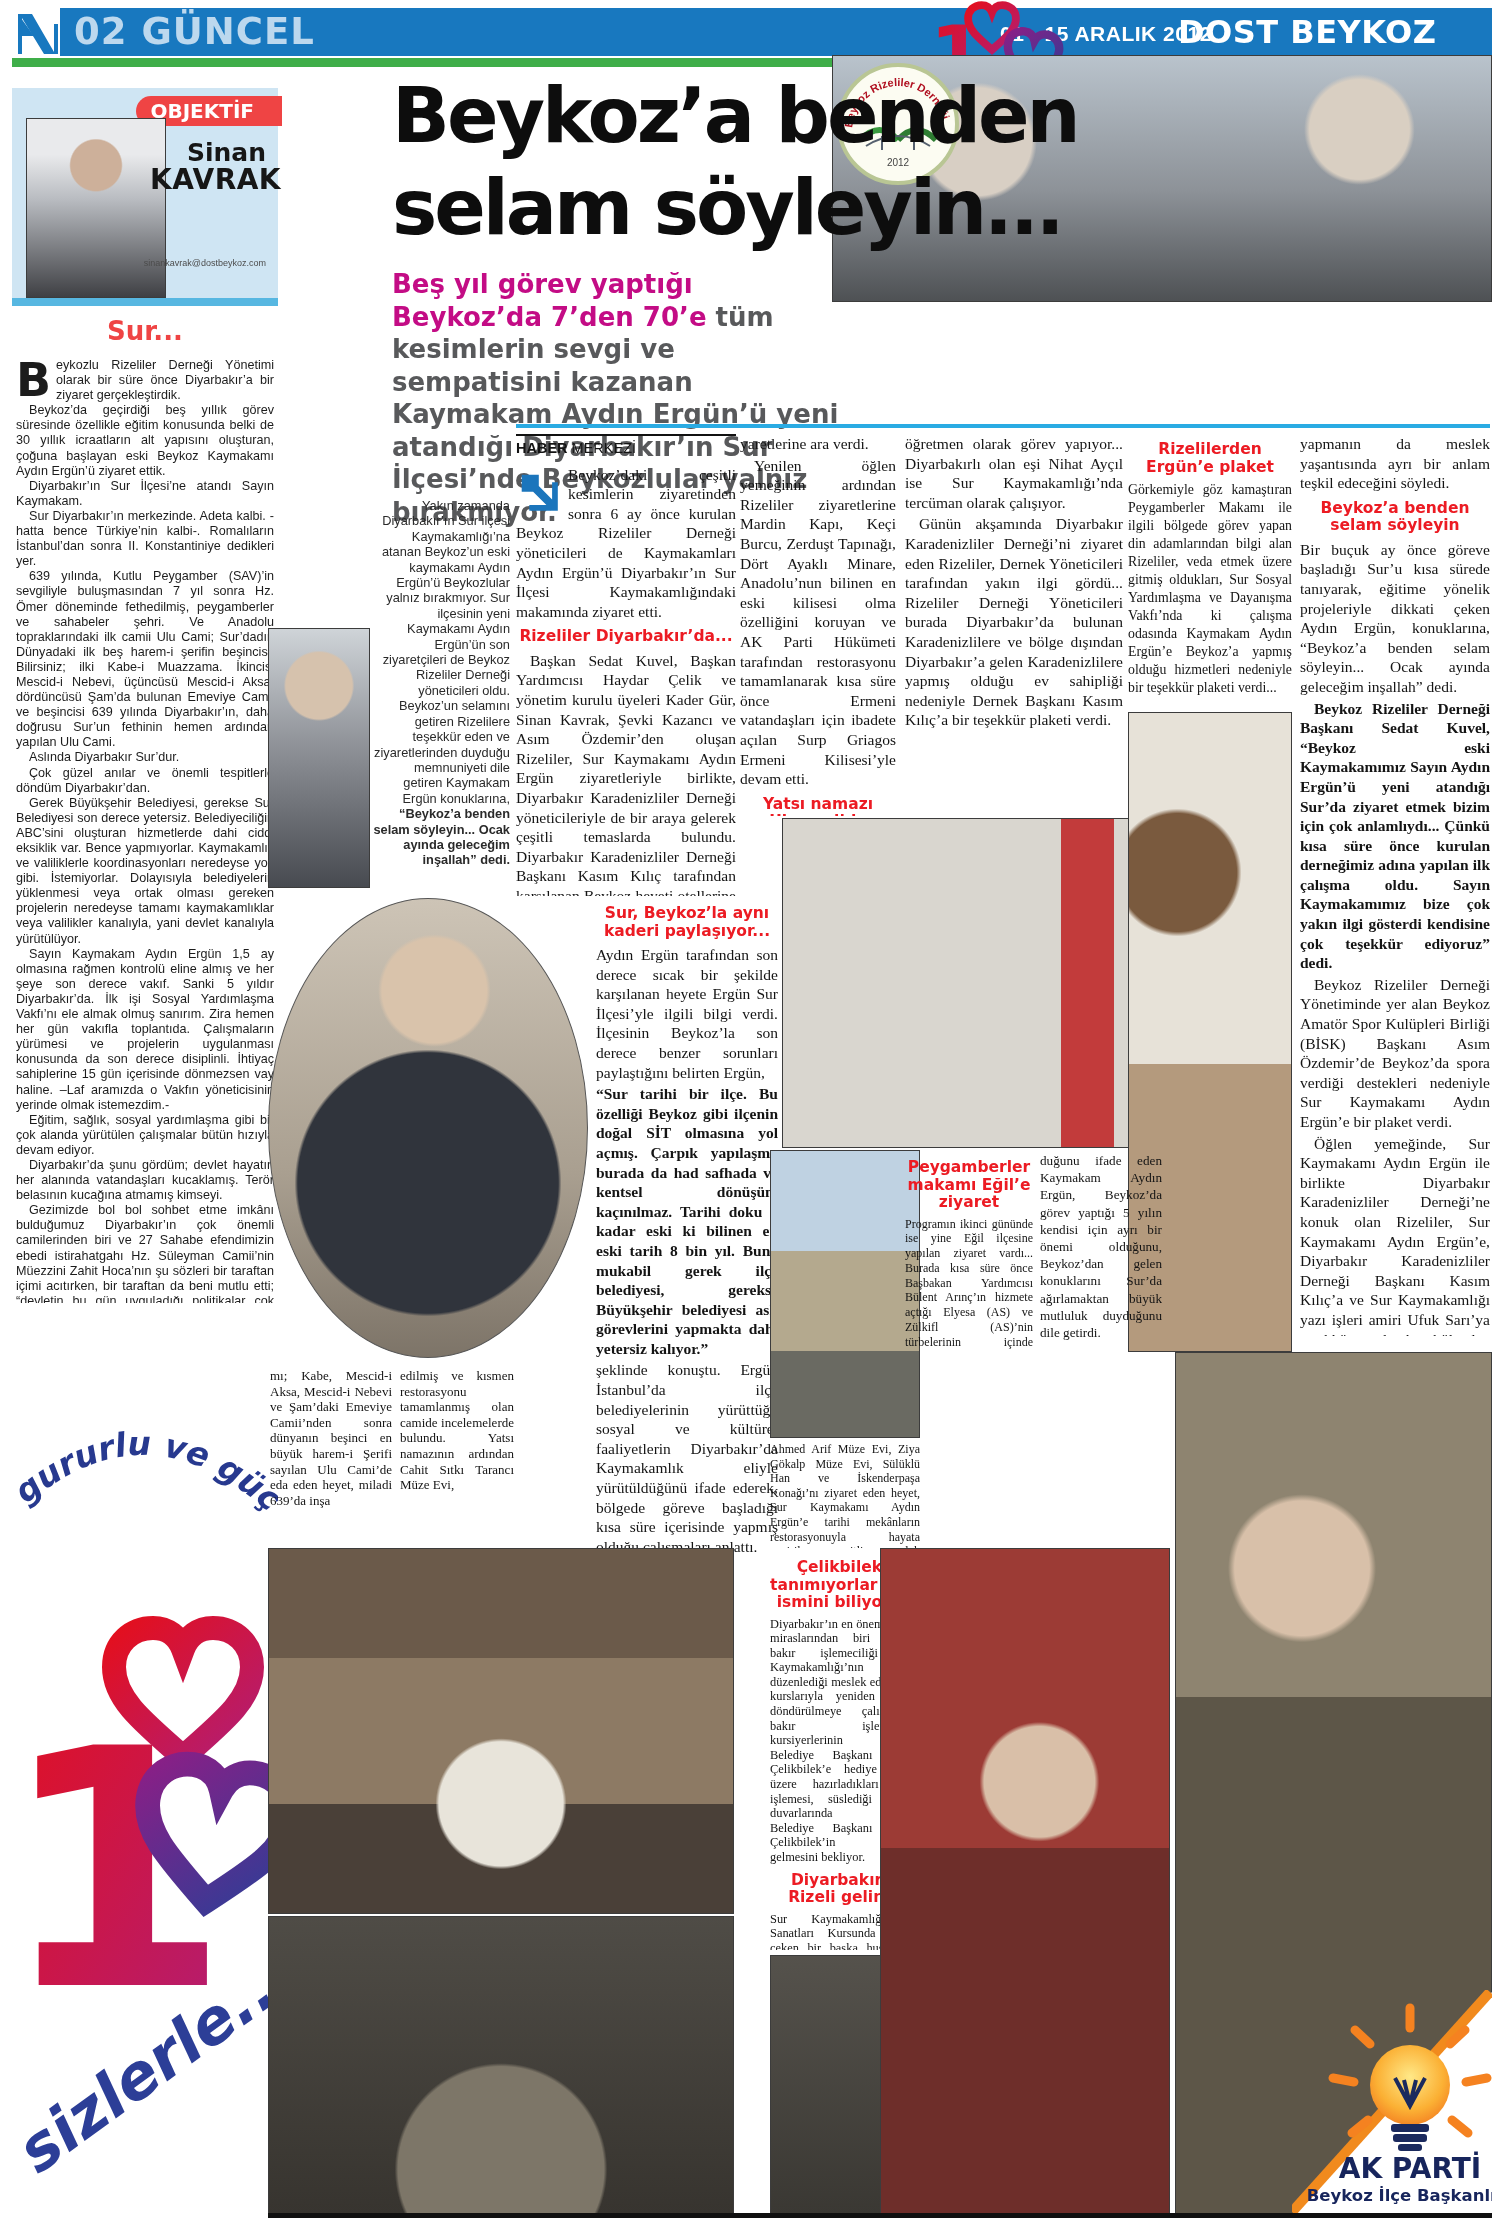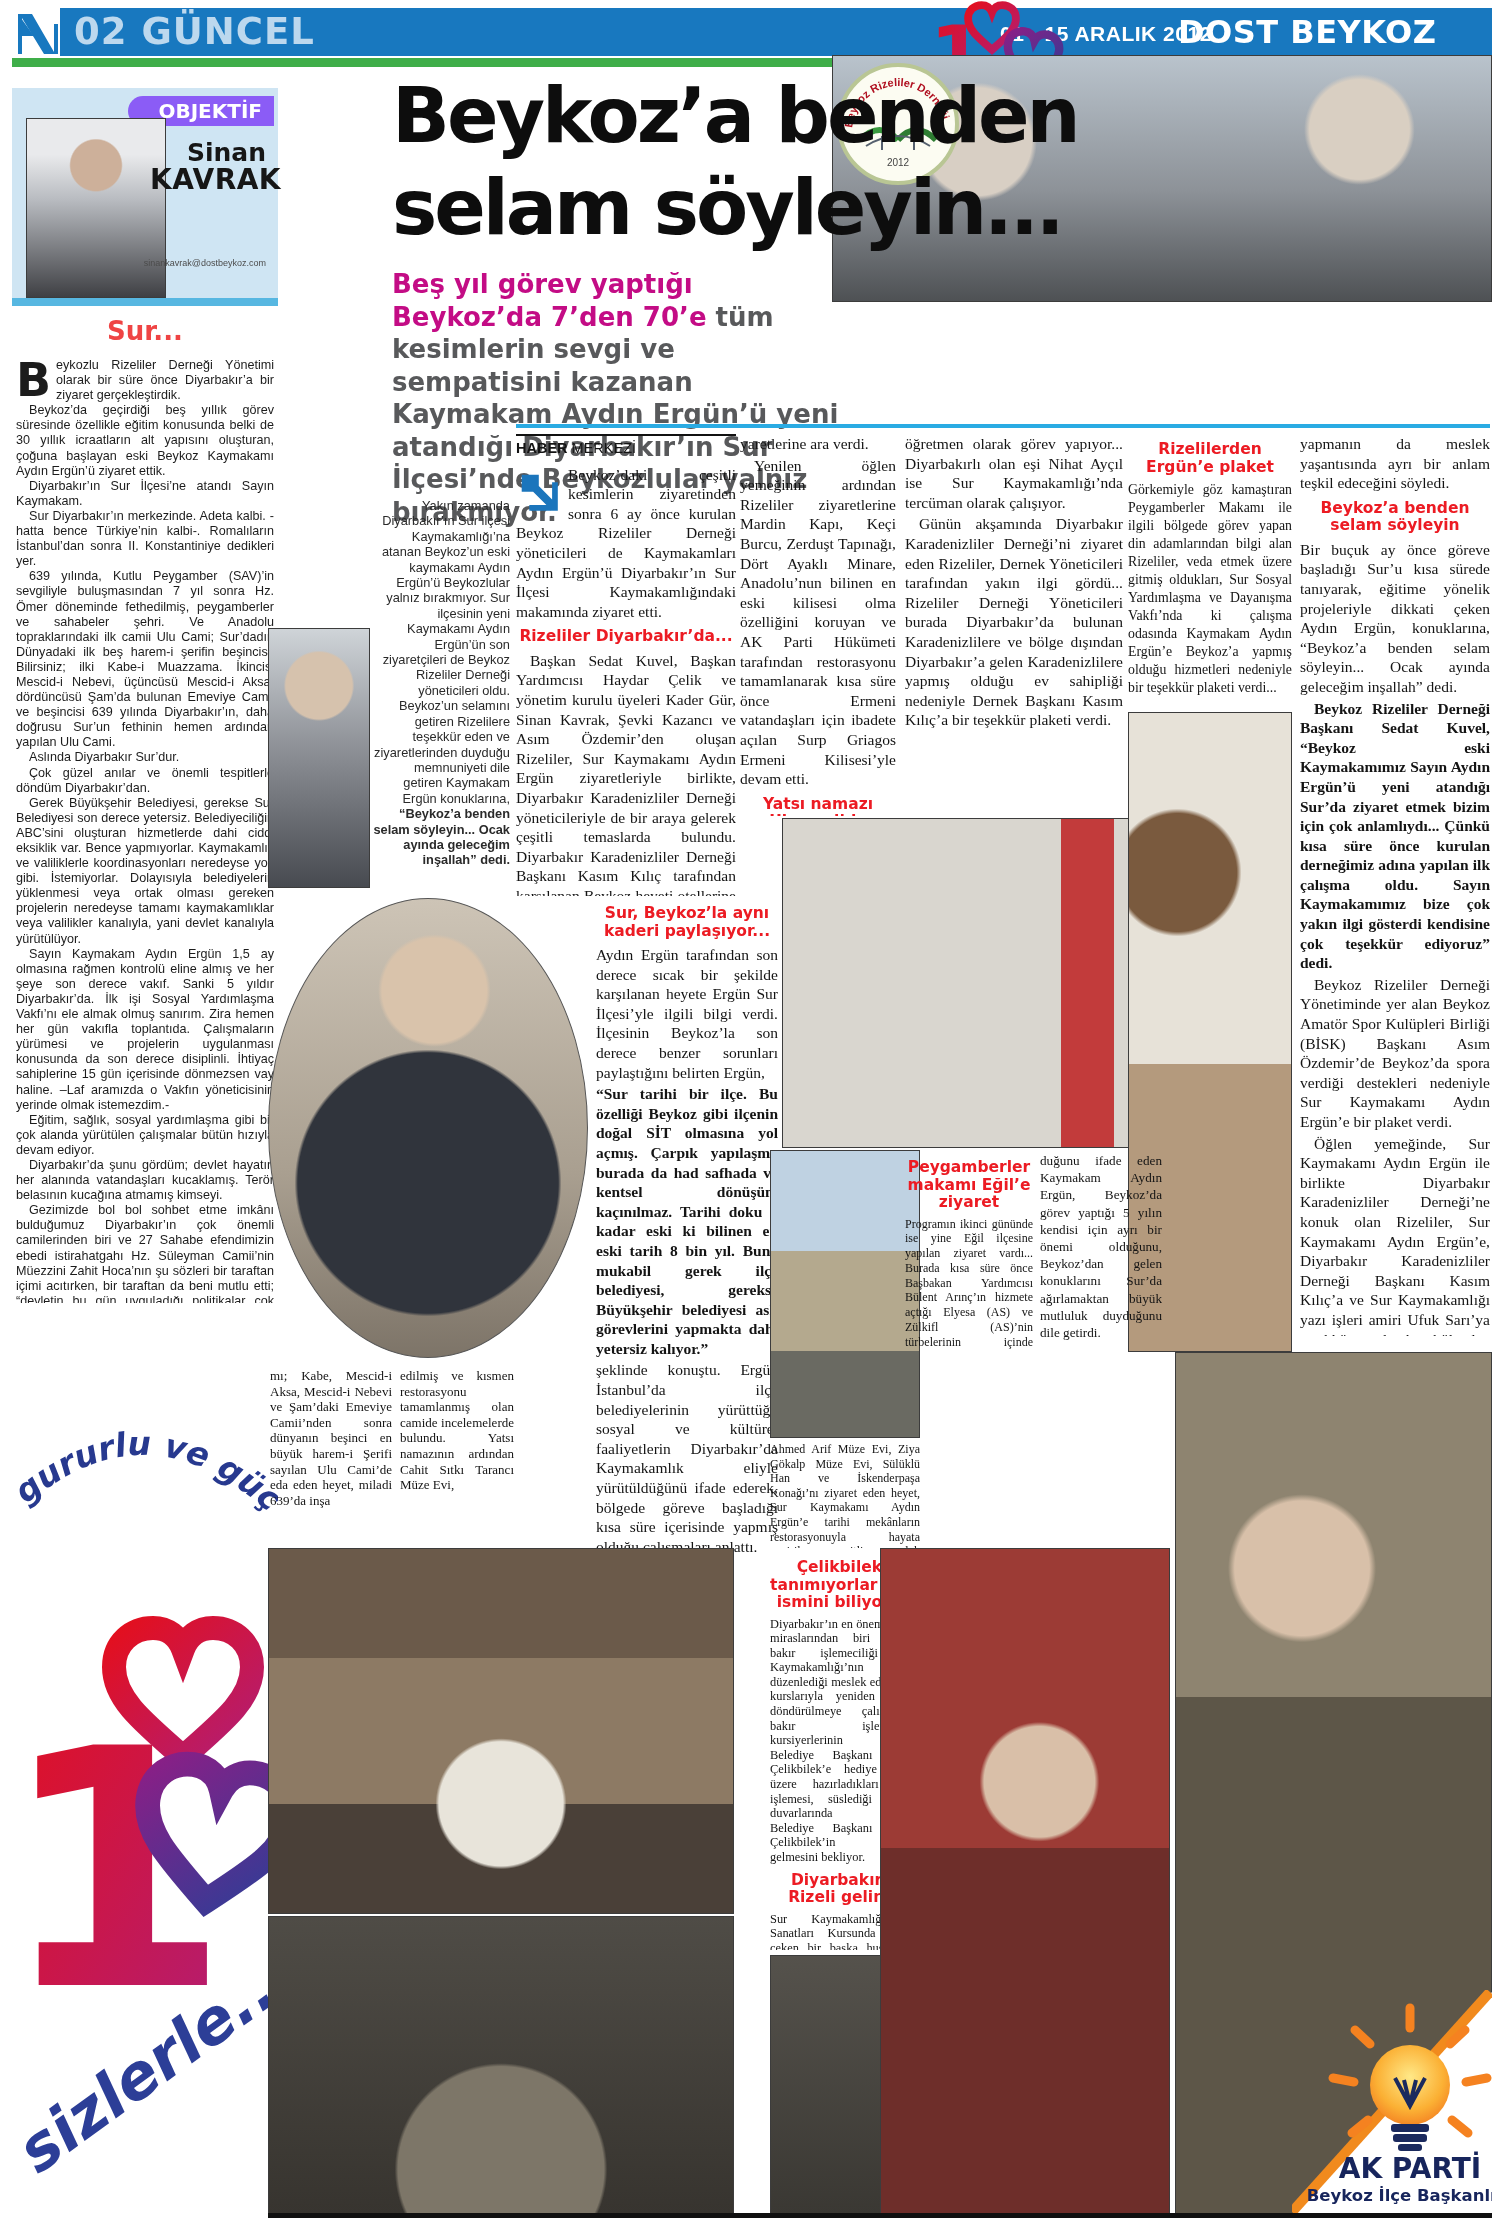--- a/index.html
+++ b/index.html
@@ -45,23 +45,23 @@
   #photo-stone-small{left:770px;top:1955px;width:150px;height:260px;
      background:linear-gradient(180deg,#55524c 0%,#3a3833 100%);}
   #photo-crowd-left{left:880px;top:1548px;width:290px;height:667px;
      background:radial-gradient(circle at 55% 35%,#d9bfa8 0 12%,transparent 13%),
                 linear-gradient(180deg,#9c3b35 0 45%,#6e2e2a 45% 100%);}
   #photo-crowd-right{left:1175px;top:1352px;width:317px;height:863px;
      background:radial-gradient(circle at 40% 25%,#d8c0a9 0 10%,transparent 11%),
                 linear-gradient(180deg,#8e8470 0 40%,#5d5648 40% 100%);}
   
   #objektif-box{left:12px;top:88px;width:266px;height:210px;background:#cfe5f3;}
-  #objektif-pill{left:128px;top:96px;width:146px;height:30px;background:#8b5cf6;
+  #objektif-pill{left:136px;top:96px;width:146px;height:30px;background:#ef4444;
      border-radius:16px 0 0 16px;color:#fff;font-weight:800;font-size:20px;
-     font-family:"DejaVu Sans",sans-serif;text-align:right;line-height:30px;padding-right:12px;box-sizing:border-box;}
+     font-family:"DejaVu Sans",sans-serif;text-align:right;line-height:30px;padding-right:28px;box-sizing:border-box;}
   #author-photo{left:26px;top:118px;width:140px;height:180px;
      background:radial-gradient(circle at 50% 26%,#cdb09a 0 17%,transparent 18%),
                 linear-gradient(180deg,#e9eaec 0 20%,#b9bcc1 45%,#3f4044 100%);}
   #author-name{left:150px;top:140px;width:122px;text-align:right;font-family:"DejaVu Sans",sans-serif;
      color:#161616;font-weight:800;line-height:1.02;padding-right:6px;box-sizing:border-box;}
   #author-name .fn{font-size:25px;}
   #author-name .ln{font-size:28px;letter-spacing:.5px;}
   #author-email{left:120px;top:258px;width:152px;text-align:right;font-size:9px;color:#4c4c4c;padding-right:6px;box-sizing:border-box;}
   #author-strip{left:12px;top:298px;width:266px;height:8px;background:#57b7e1;}
   #sur-title{left:12px;top:316px;width:266px;text-align:center;font-weight:800;font-size:26px;color:#ef4444;

